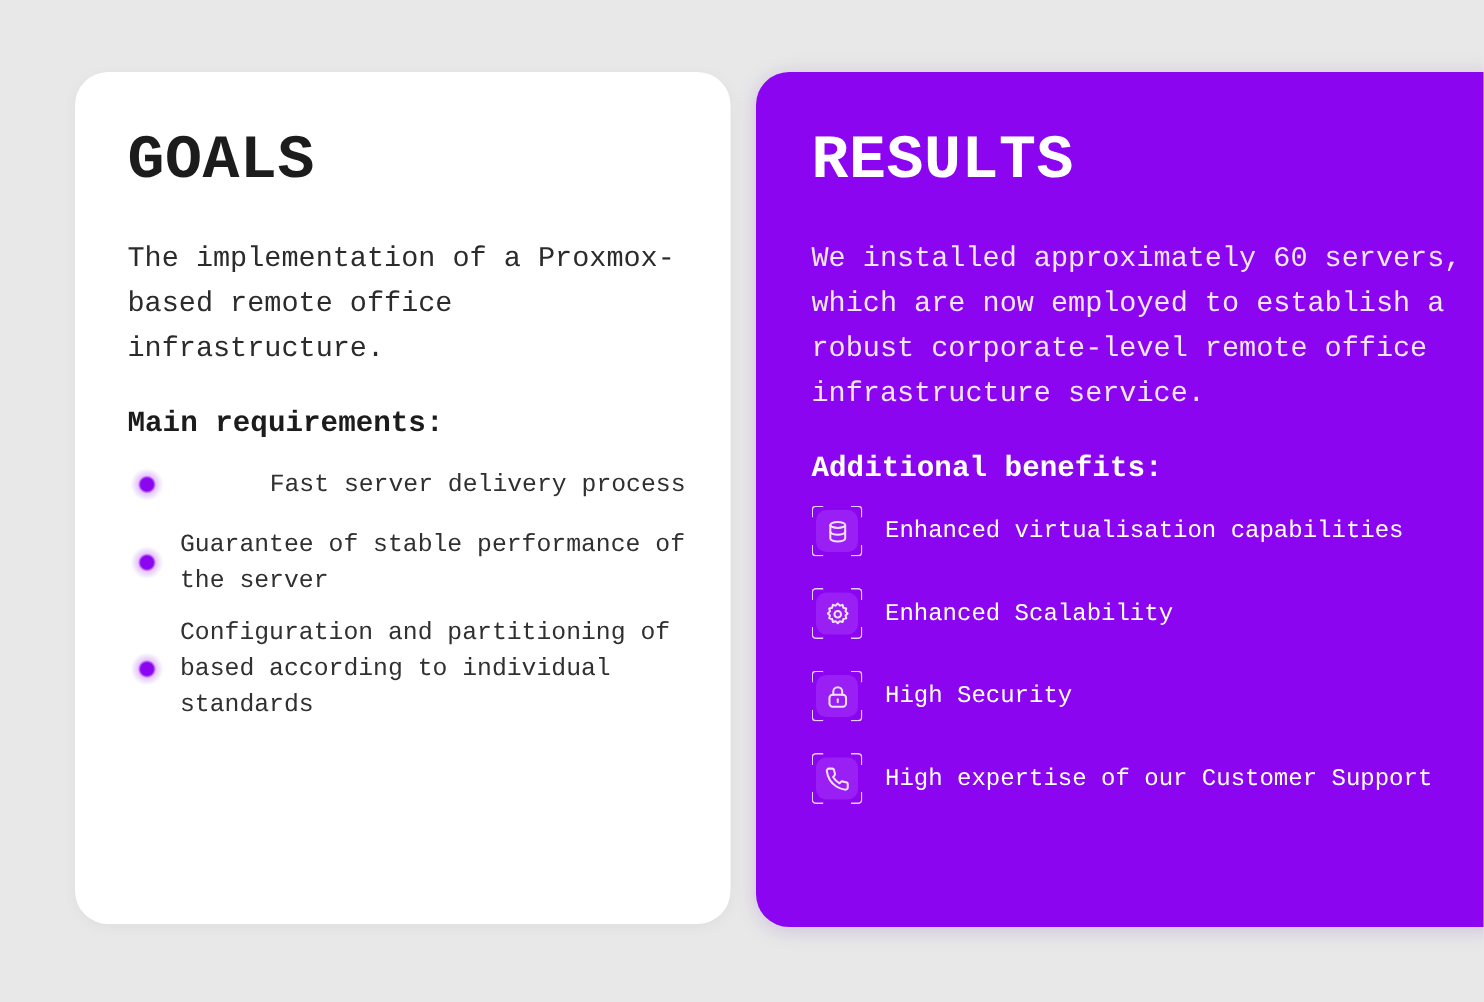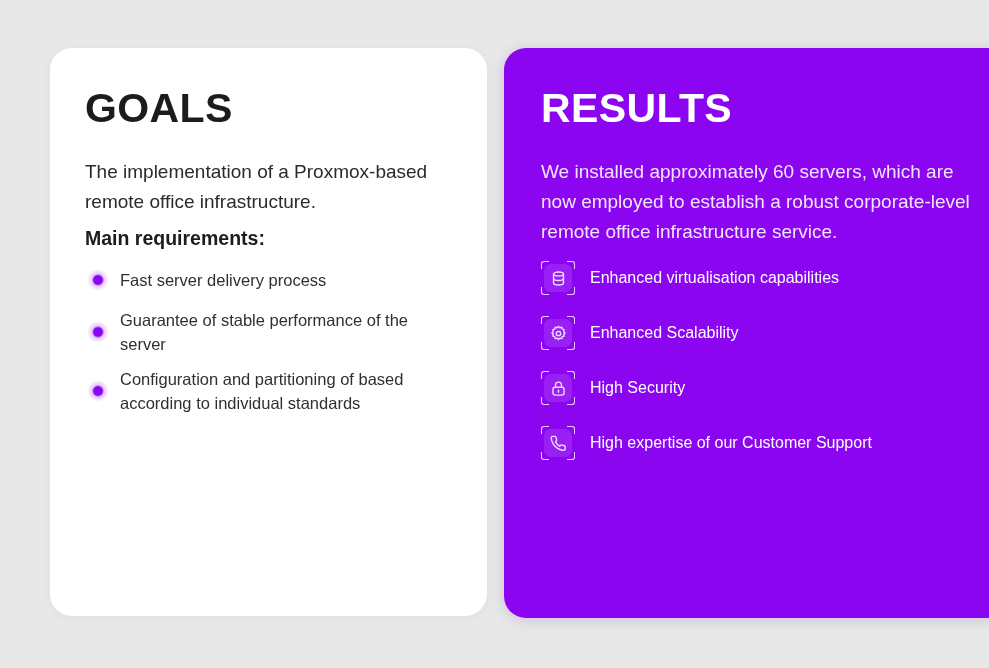--- a/index.html
+++ b/index.html
@@ -16,20 +16,21 @@
     position: relative;
     width: 989px;
     height: 668px;
     background: #e8e8e8;
   }
 
   
   .card {
     position: absolute;
     border-radius: 22px;
+    font-family: Liberation Mono, monospace;
   }
 
   .card-goals {
     left: 50px;
     top: 48px;
     width: 437px;
     height: 568px;
     background: #ffffff;
     box-shadow: 0 2px 10px rgba(0,0,0,0.045);
   }
@@ -67,36 +68,37 @@
     font-size: 19px;
     line-height: 30px;
     font-weight: 400;
   }
   .card-goals .card-body { color: #2b2b2b; }
   .card-results .card-body { color: #f3e6fb; }
 
   .sub-heading {
     font-size: 19.5px;
     font-weight: 700;
-    margin-top: 10px;
+    margin-top: 24px;
     margin-bottom: 13px;
   }
   .card-goals .sub-heading { color: #1c1c1c; }
   .card-results .sub-heading { color: #ffffff; }
 
   
   .bullet-list { list-style: none; margin-top: 12px; }
 
   .bullet-item {
     position: relative;
     display: flex;
     align-items: center;
     min-height: 34px;
     margin-bottom: 11px;
     padding-left: 35px;
+    justify-content: flex-end;
   }
 
   .bullet-dot {
     position: absolute;
     left: 2px;
     top: 50%;
     transform: translateY(-50%);
     width: 22px;
     height: 22px;
     border-radius: 50%;
@@ -203,20 +205,21 @@
     </div>
   </section>
 
   <section class="card card-results">
     <div class="card-inner">
 
       <h1 class="card-title">RESULTS</h1>
 
       <p class="card-body">We installed approximately 60 servers, which are now employed to establish a robust corporate-level remote office infrastructure service.</p>
 
+      <h2 class="sub-heading">Additional benefits:</h2>
 
       <ul class="icon-list">
 
         <li class="icon-item">
           <span class="icon-frame">
             <span class="icon-tile"></span>
             <span class="corner c-tl"></span>
               <span class="corner c-tr"></span>
             <span class="corner c-bl"></span>
               <span class="corner c-br"></span>

